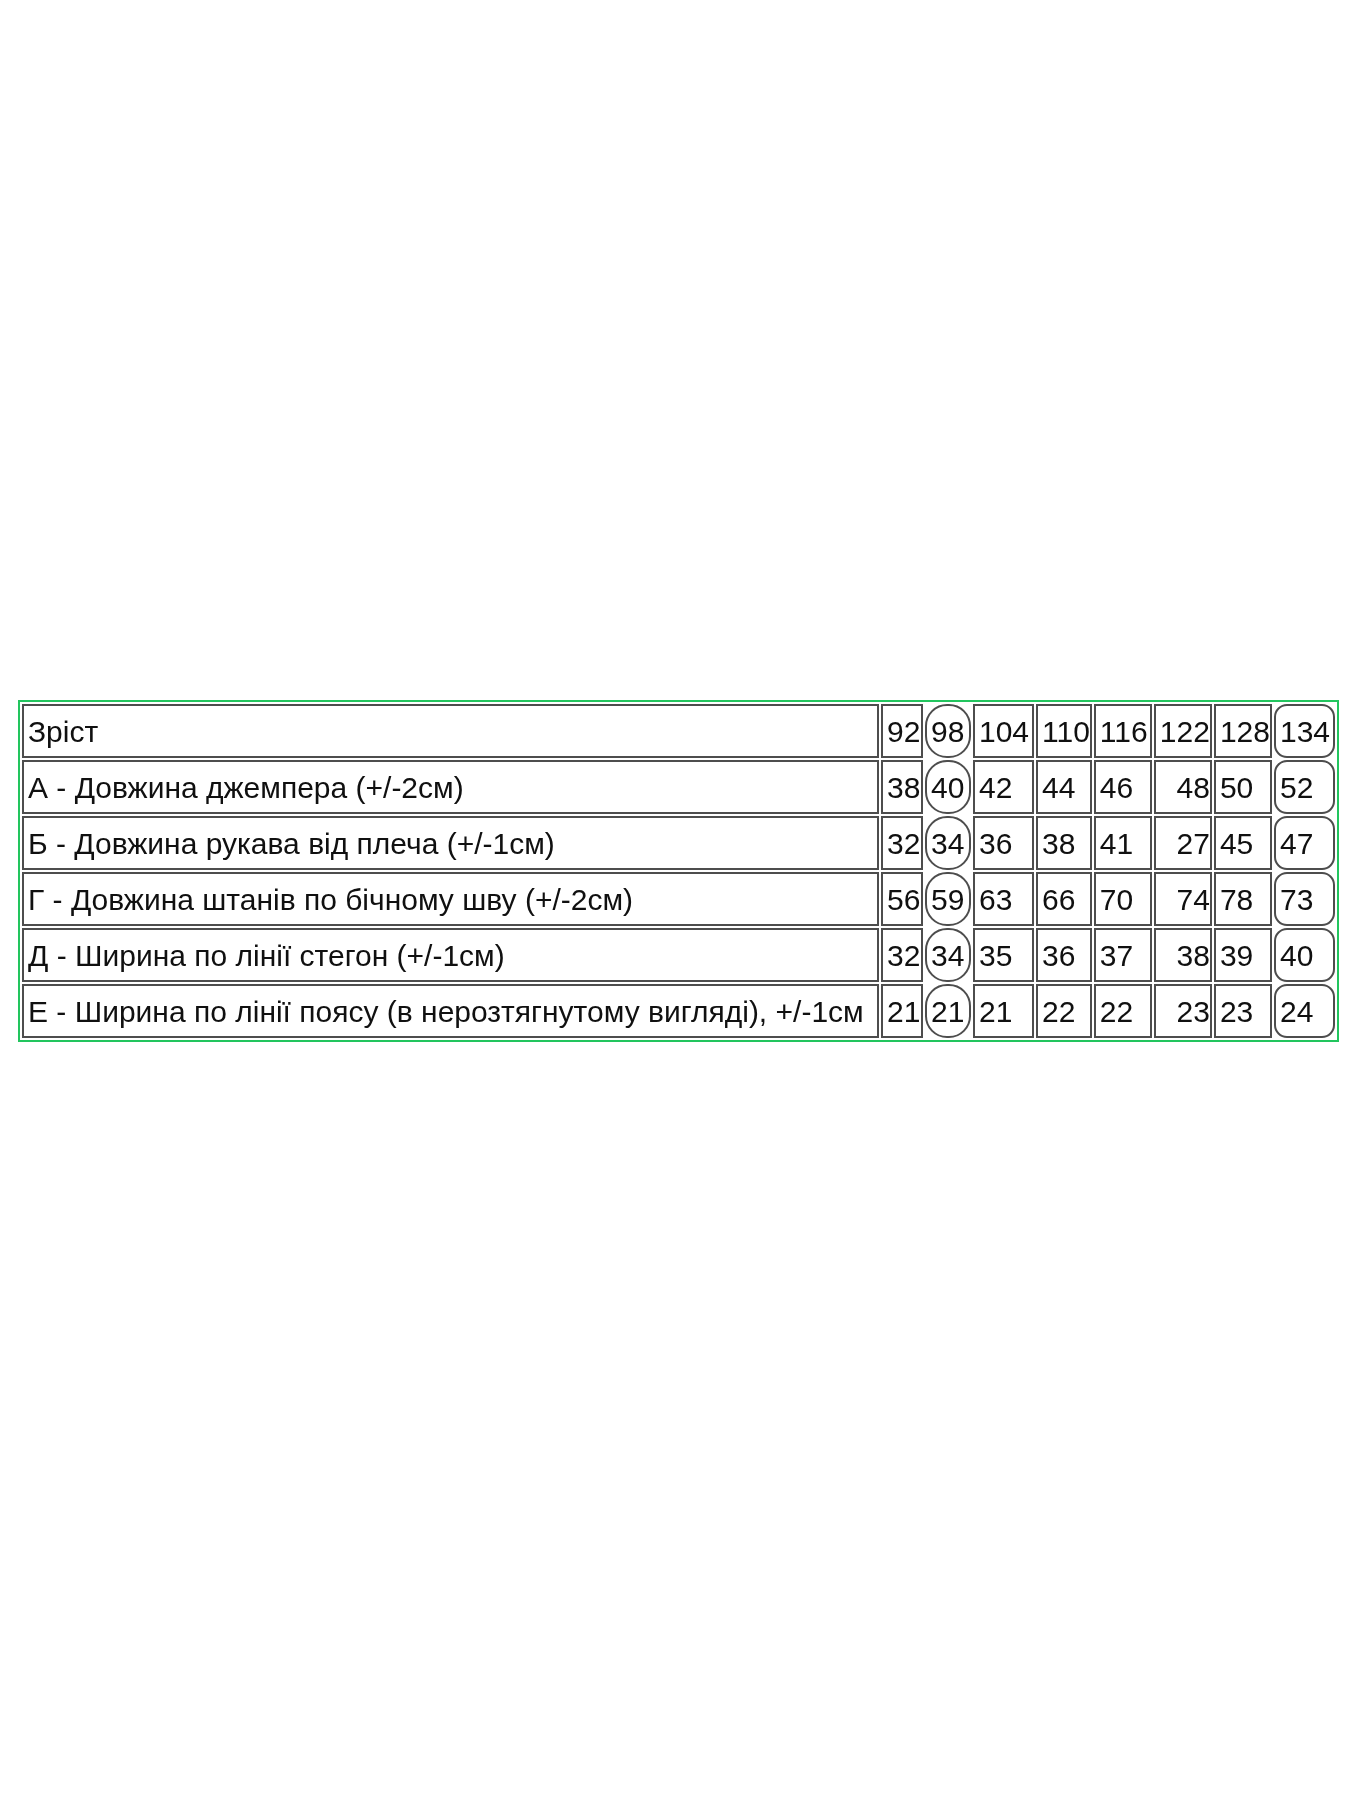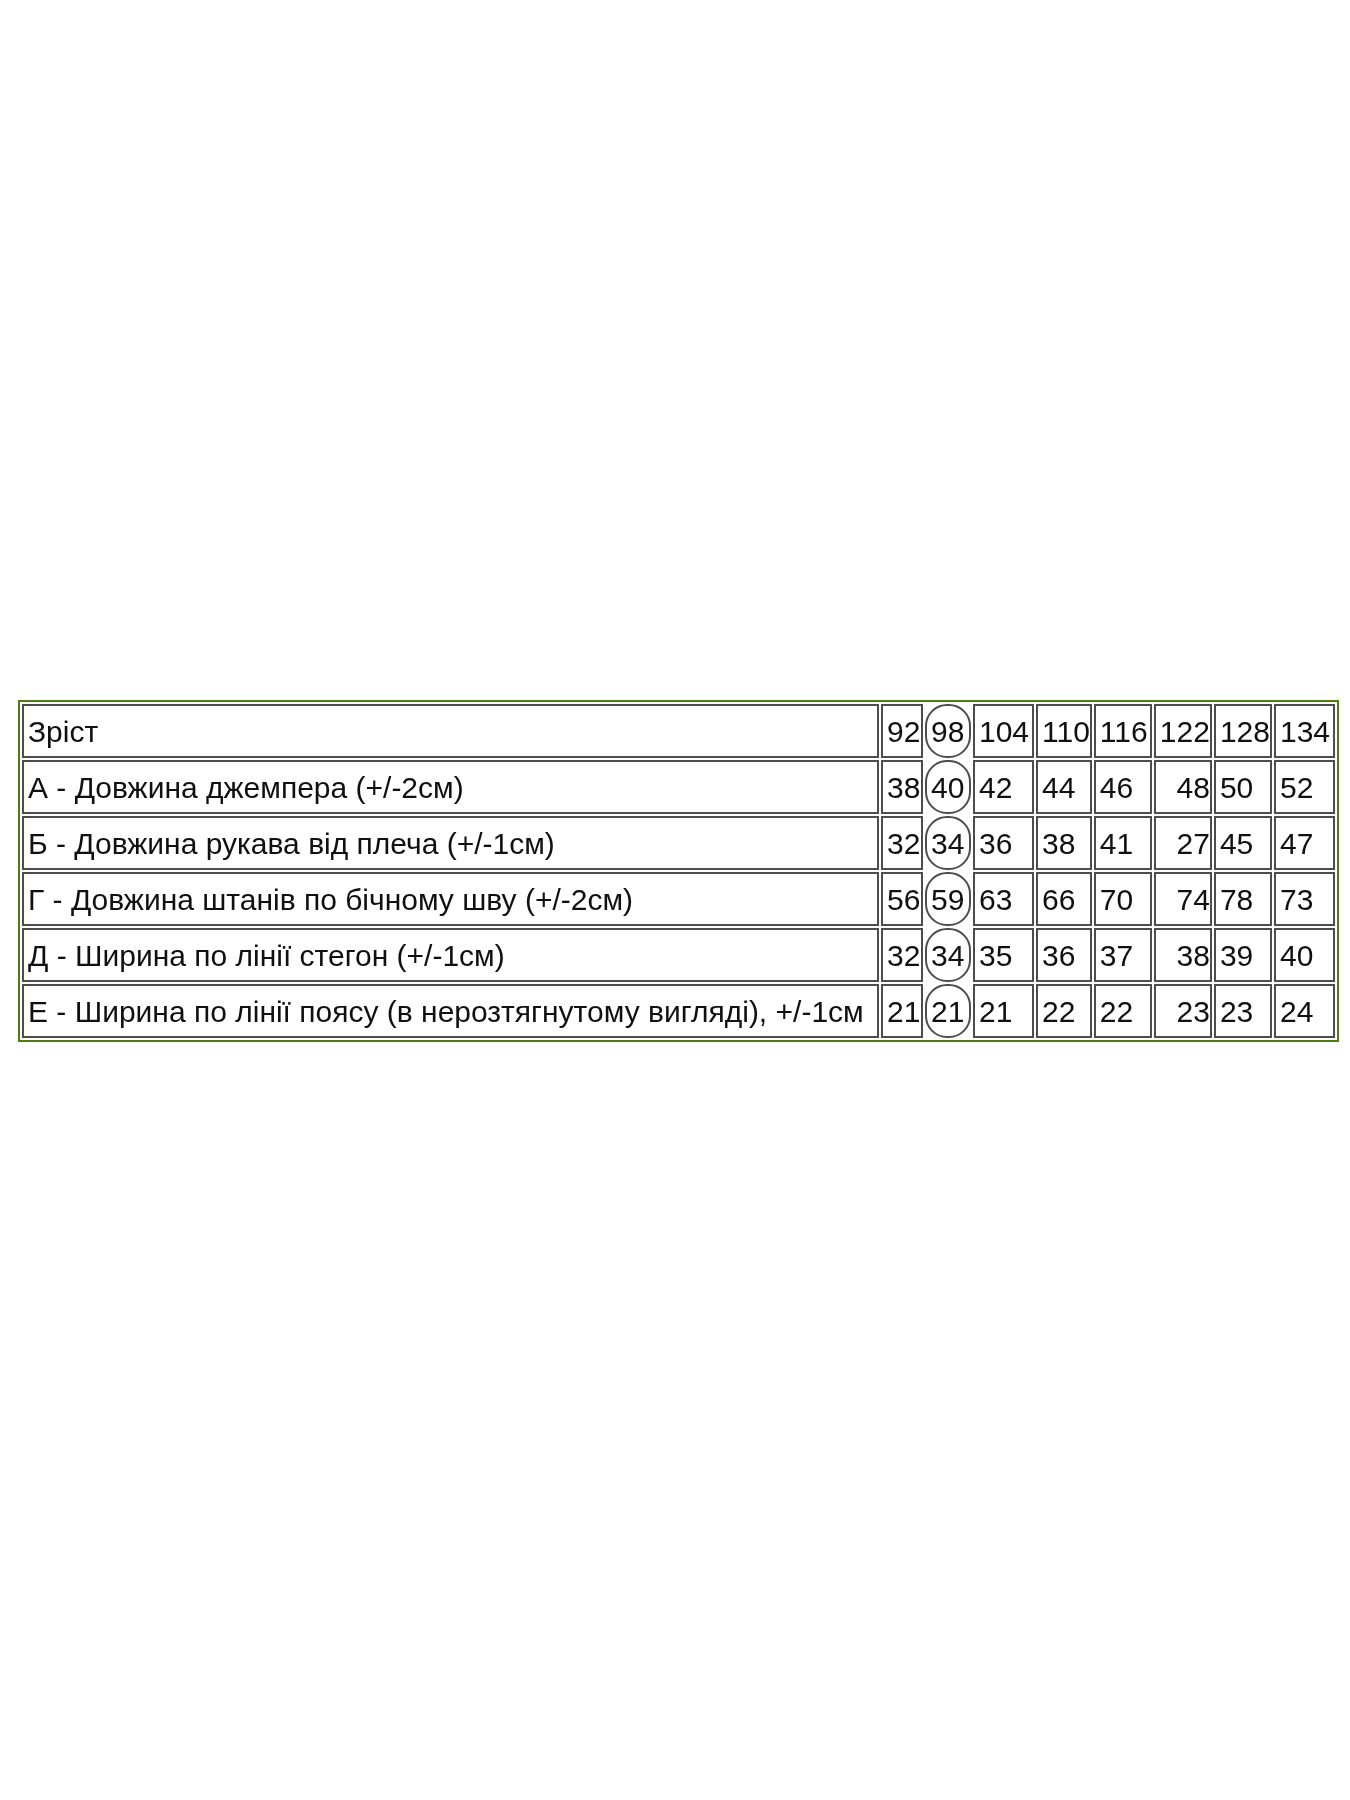--- a/index.html
+++ b/index.html
@@ -15,21 +15,21 @@
     overflow: hidden;
   }
   .table-wrap {
     position: absolute;
     left: 18px;
     top: 700px;
   }
   table.size-chart {
     border-collapse: separate;
     border-spacing: 2px;
-    border: 2px solid #4d7c0f;
+    border: 2px solid #22c55e;
     table-layout: fixed;
     background: #ffffff;
   }
   table.size-chart td {
     border: 2px solid #4d4d4d;
     background: #ffffff;
     height: 50px;
     vertical-align: middle;
     text-align: left;
     padding: 0 0 0 4px;
@@ -41,21 +41,21 @@
   }
   
   table.size-chart td:nth-child(1) { width: 849px; }
   table.size-chart td:nth-child(2) { width: 34px; }
   table.size-chart td:nth-child(3) { width: 38px; border-radius: 22px; }
   table.size-chart td:nth-child(4) { width: 53px; }
   table.size-chart td:nth-child(5) { width: 47px; }
   table.size-chart td:nth-child(6) { width: 50px; }
   table.size-chart td:nth-child(7) { width: 50px; text-align: right; }
   table.size-chart td:nth-child(8) { width: 50px; }
-  table.size-chart td:nth-child(9) { width: 53px; }
+  table.size-chart td:nth-child(9) { width: 53px; border-radius: 13px; }
 </style>
 </head>
 <body>
 
 <div class="table-wrap">
   <table class="size-chart">
     <tbody>
         <tr>
           <td>Зріст</td>
           <td>92</td>

